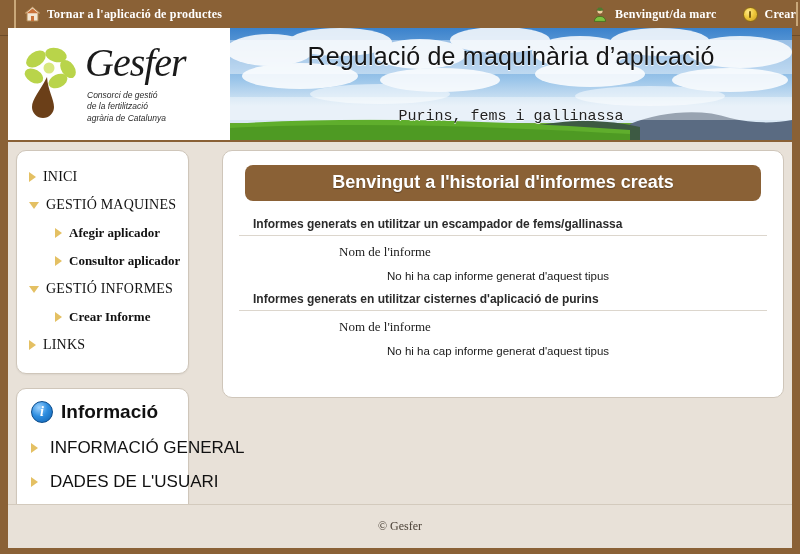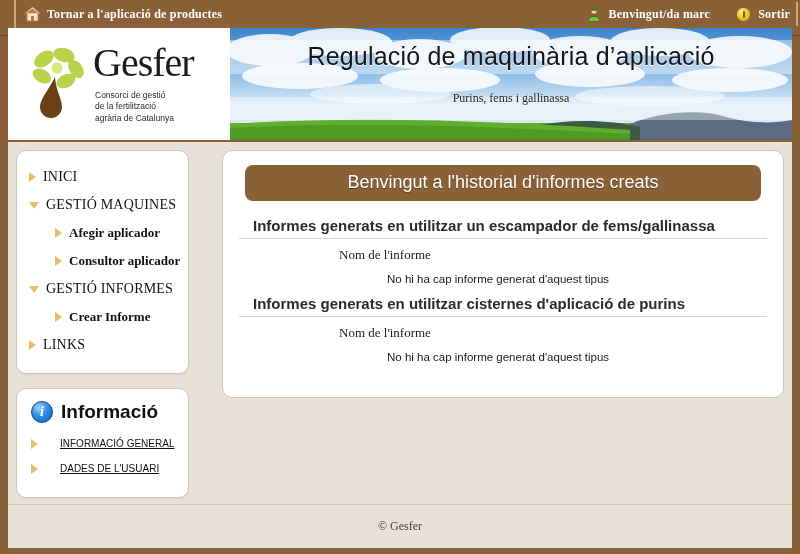--- a/index.html
+++ b/index.html
@@ -28,21 +28,21 @@
     background: #8a6136;
     border-bottom: 1px solid #6d4c29;
   }
   .topbar-left {
     position: absolute; left: 14px; top: 0; height: 28px;
     display: flex; align-items: center; gap: 6px;
     padding-left: 8px;
     border-left: 2px solid #c9a87a;
   }
   .topbar-right {
-    position: absolute; right: 10px; top: 0; height: 28px;
+    position: absolute; right: 4px; top: 0; height: 28px;
     display: flex; align-items: center; gap: 26px;
   }
   .tb-item { display: flex; align-items: center; gap: 7px; }
   .tb-label {
     color: #ffffff;
     font-family: "Liberation Serif", serif;
     font-size: 12px;
     font-weight: bold;
     letter-spacing: .2px;
     white-space: nowrap;
@@ -71,21 +71,21 @@
   .headerband {
     position: absolute; left: 0; top: 28px;
     width: 784px; height: 114px;
     background: #ffffff;
     border-bottom: 2px solid #8a6136;
   }
   .logo-area {
     position: absolute; left: 0; top: 0;
     width: 222px; height: 112px;
     background: #fff;
-    display: flex; align-items: center; padding-left: 20px;
+    display: flex; align-items: center; padding-left: 12px; font-style: italic;
   }
   .logo-mark { position: relative; width: 62px; height: 82px; flex: none; }
   .logo-text { margin-left: 3px; }
   .logo-word {
     font-family: "Liberation Serif", serif;
     font-size: 40px; color: #1b1b1b; line-height: .95;
     letter-spacing: -1px;
   }
   .logo-sub {
     font-family: "Liberation Sans", sans-serif;
@@ -102,24 +102,24 @@
   .banner svg { position:absolute; left:0; top:0; }
   .banner-title {
     position: absolute; left: 0; right: 0; top: 14px;
     text-align: center;
     font-family: "Liberation Sans", sans-serif;
     font-size: 25px; font-weight: normal; color: #151515;
     text-shadow: 0 1px 0 rgba(255,255,255,.85);
     letter-spacing: .2px;
   }
   .banner-sub {
-    position: absolute; left: 0; right: 0; top: 63px;
+    position: absolute; left: 0; right: 0; top: 80px;
     text-align: center;
-    font-family: Liberation Serif, serif;
-    font-size: 12px; color: #222; 
+    font-family: Liberation Mono, monospace;
+    font-size: 15px; color: #222; 
     text-shadow: 0 1px 0 rgba(255,255,255,.8);
   }
   .banner-band-top {
     position:absolute; left:0; right:0; top: 12px; height: 34px;
     background: rgba(255,255,255,.42);
   }
   .banner-band-sub {
     position:absolute; left:0; right:0; top: 69px; height: 23px;
     background: rgba(255,255,255,.38);
   }
@@ -174,49 +174,49 @@
     font-family: "Liberation Serif", serif;
     font-style: italic; font-weight: bold; font-size: 14px;
     display: flex; align-items: center; justify-content: center;
     line-height: 1;
   }
   .info-title {
     font-family: "Liberation Sans", sans-serif;
     font-size: 19px; font-weight: bold; color: #111;
   }
   .info-item {
-    display: flex; align-items: center; gap: 22px;
+    display: flex; align-items: center; gap: 12px;
     padding: 7px 4px;
     font-family: "Liberation Sans", sans-serif;
-    font-size: 10px; color: #111; cursor: pointer; white-space: nowrap; text-decoration: underline;
+    font-size: 17px; color: #111; cursor: pointer; white-space: nowrap;
   }
 
   
   .main {
     position: absolute; left: 214px; top: 6px; right: 8px;
     height: 248px;
     background: #ffffff;
     border: 1px solid #cfc6ba;
     border-radius: 10px;
     padding: 14px 16px;
   }
   .page-head {
     background: #8a6136;
     border-radius: 8px;
     text-align: center;
     color: #fff;
     font-family: "Liberation Sans", sans-serif;
-    font-size: 18px; font-weight: normal;
+    font-size: 18px; font-weight: bold;
     padding: 7px 10px 8px 10px;
     margin: 0 6px 16px 6px;
     text-shadow: 0 1px 1px rgba(0,0,0,.35);
   }
   .sec-title {
     font-family: "Liberation Sans", sans-serif;
-    font-size: 15px; font-weight: bold; color: #2b2b2b;
+    font-size: 12px; font-weight: bold; color: #2b2b2b;
     padding: 0 0 4px 14px;
     border-bottom: 1px solid #dcd6cd;
   }
   .rep-block { padding: 8px 0 10px 0; }
   .rep-col {
     font-family: "Liberation Serif", serif;
     font-size: 13px; color: #1a1a1a;
     padding-left: 100px;
   }
   .rep-empty {
@@ -259,21 +259,21 @@
           <svg width="16" height="16" viewBox="0 0 16 16">
             <circle cx="8" cy="5" r="3.2" fill="#f0cfa0" stroke="#6b4a24" stroke-width=".8"></circle>
             <path d="M8 1.6 a3.2 3.2 0 0 0 -3.2 3 q3.2 .6 6.4 0 A3.2 3.2 0 0 0 8 1.6z" fill="#4f7a2e"></path>
             <path d="M2.4 15.4 q.3-5 5.6-5 q5.3 0 5.6 5 z" fill="#7ec13f" stroke="#3f6a1e" stroke-width=".8"></path>
           </svg>
         </span>
         <span class="tb-label">Benvingut/da marc</span>
       </div>
       <div class="tb-item">
         <span class="ico-power"></span>
-        <span class="tb-label">Sortir</span>
+        <span class="tb-label">Crear</span>
       </div>
     </div>
     <div class="divider-r"></div>
   </div>
 
   <div class="headerband">
 
     <div class="logo-area">
       <span class="logo-mark">
         <svg width="62" height="82" viewBox="0 0 62 82">

